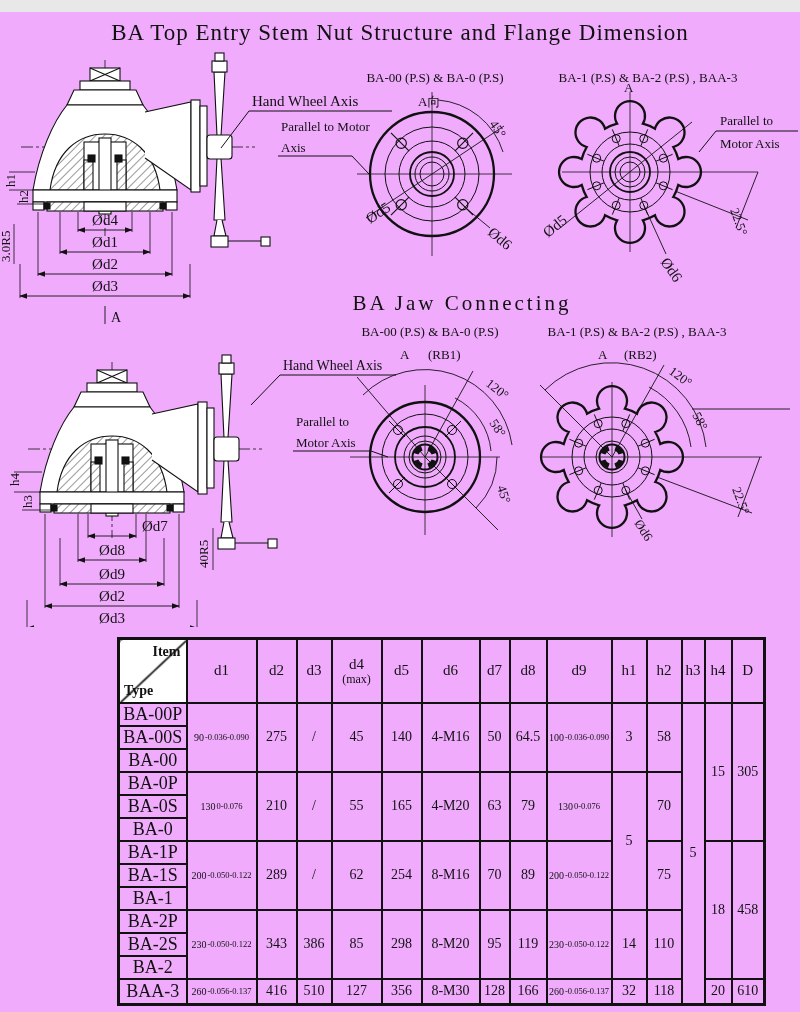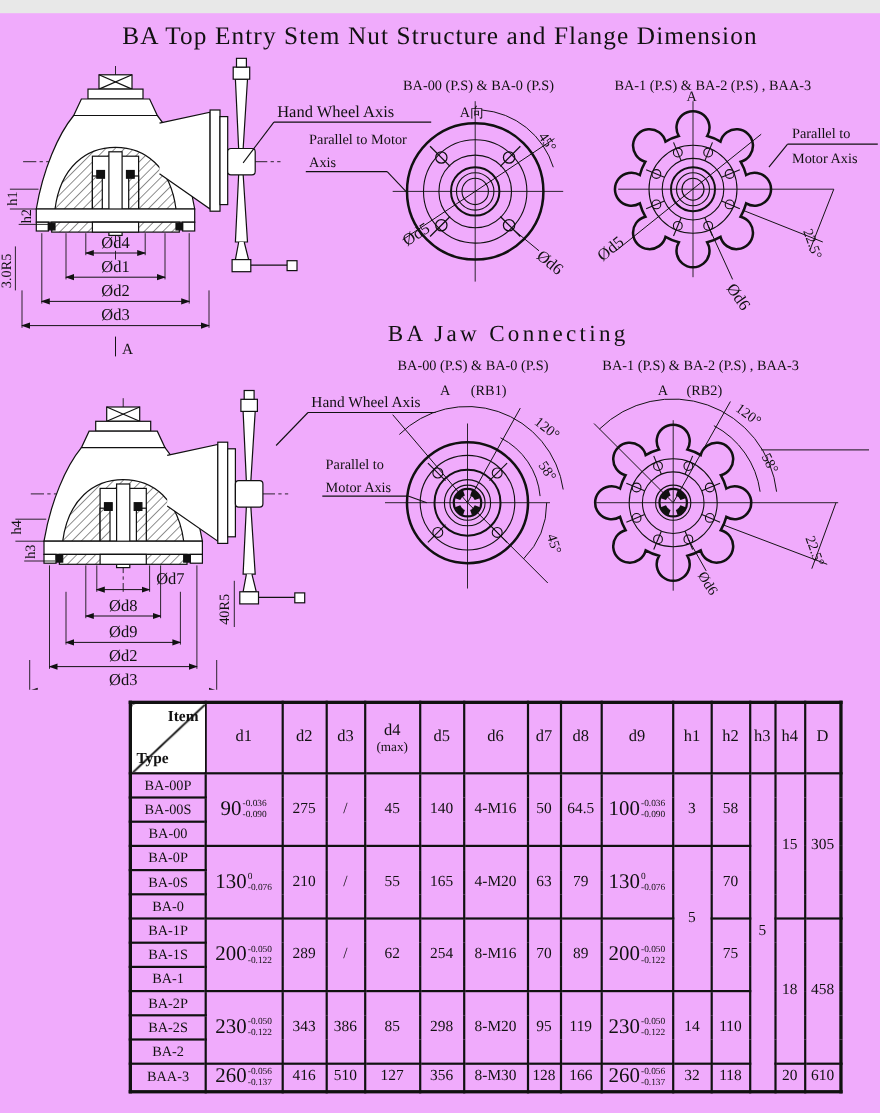--- a/index.html
+++ b/index.html
@@ -6,29 +6,29 @@
   .page{position:relative;width:800px;height:1012px;background:#f0abfc;margin:12px auto;overflow:hidden;
         font-family:"Liberation Serif","DejaVu Serif",serif;color:#111;}
   .title{position:absolute;top:8px;left:0;width:100%;text-align:center;font-size:23px;letter-spacing:1px;white-space:nowrap;}
   svg text{font-family:"Liberation Serif","DejaVu Serif",serif;fill:#111;stroke:none;}.t13{font-size:13px}.t14{font-size:14px}.t15{font-size:15px}
   .t21{font-size:21px;letter-spacing:3px}
   
   .dimtable{position:absolute;left:117px;top:625px;border-collapse:collapse;table-layout:fixed;
             border:3px solid #111;font-size:14px;}
   .dimtable td{border:2px solid #111;text-align:center;vertical-align:middle;padding:0;overflow:hidden;}
   .dimtable tr.hdr td{font-size:15px;}
-  .dimtable td.typ{font-size:13px;}
+  .dimtable td.typ{font-size:18px;}
   .corner{position:relative;background:
      linear-gradient(to bottom right,#fff calc(50% - 1.4px),#111 calc(50% - 0.3px),#111 calc(50% + 0.3px),#fff calc(50% + 1.4px));}
   .corner .cit{position:absolute;top:4px;right:5px;font-size:14px;font-weight:bold;}
   .corner .cty{position:absolute;bottom:3px;left:4px;font-size:14px;font-weight:bold;}
   .d4sub{font-size:12px;line-height:1;}
   .tolv{display:inline-flex;align-items:center;justify-content:center;}
-  .tbase{font-size:19px;}
-  .tstack{display:inline-flex;flex-direction:column;font-size:8.5px;line-height:1.15;text-align:left;margin-left:1px;}
+  .tbase{font-size:10px;}
+  .tstack{display:inline-flex;flex-direction:row;font-size:8.5px;line-height:1.15;text-align:left;margin-left:1px;}
 </style>
 </head>
 <body>
 
 <div class="page">
 
   <div class="title">BA Top Entry Stem Nut Structure and Flange Dimension</div>
 
   <svg width="800" height="575" viewBox="0 0 800 575" style="position:absolute;left:0;top:40px;">
     <defs>

